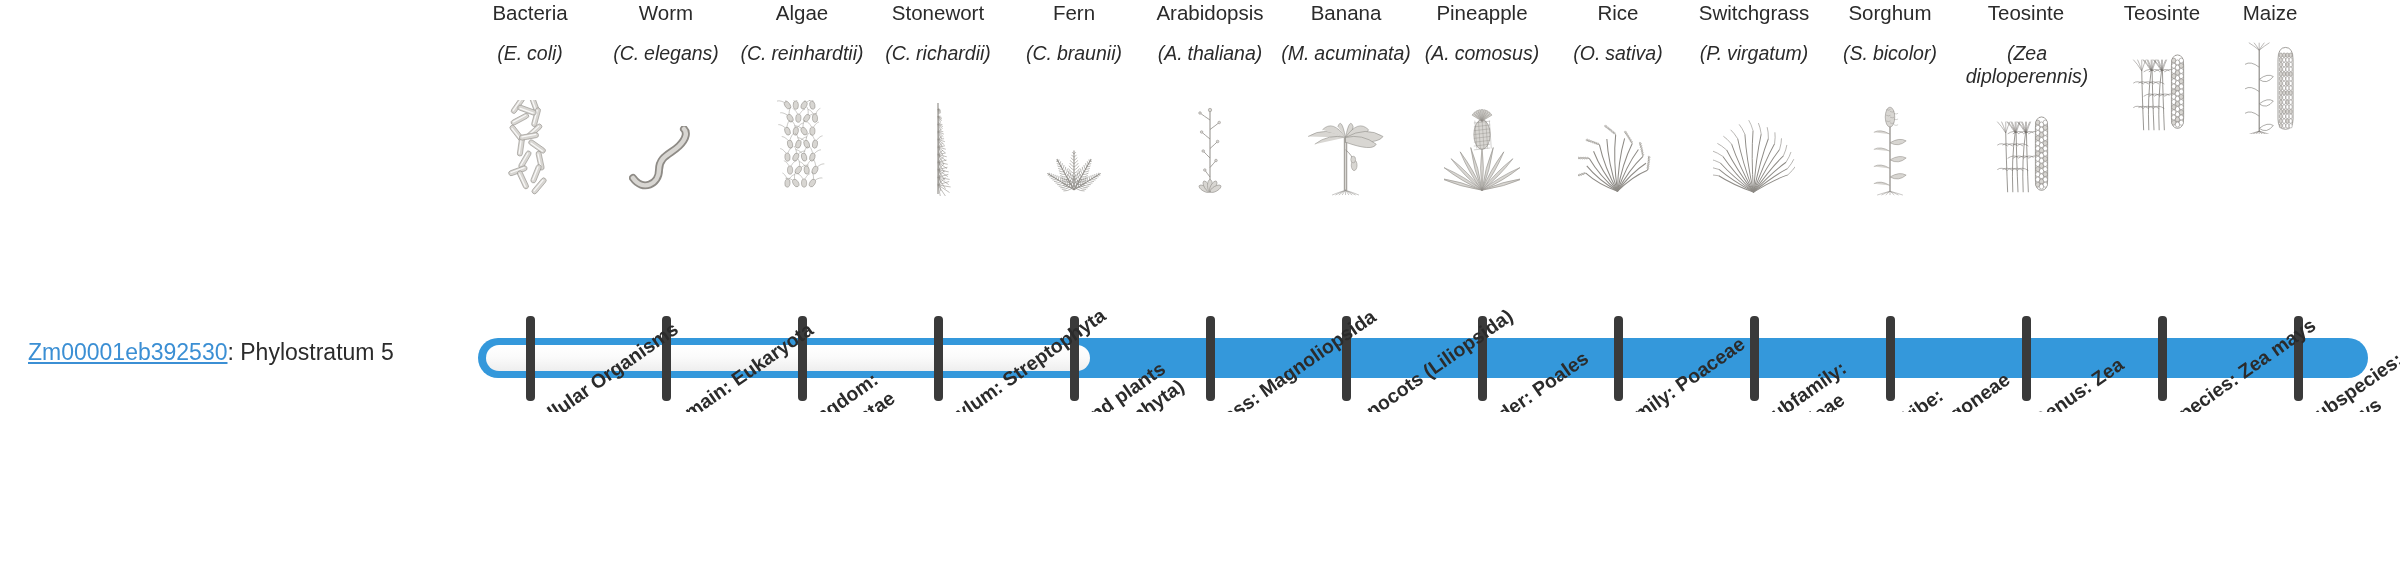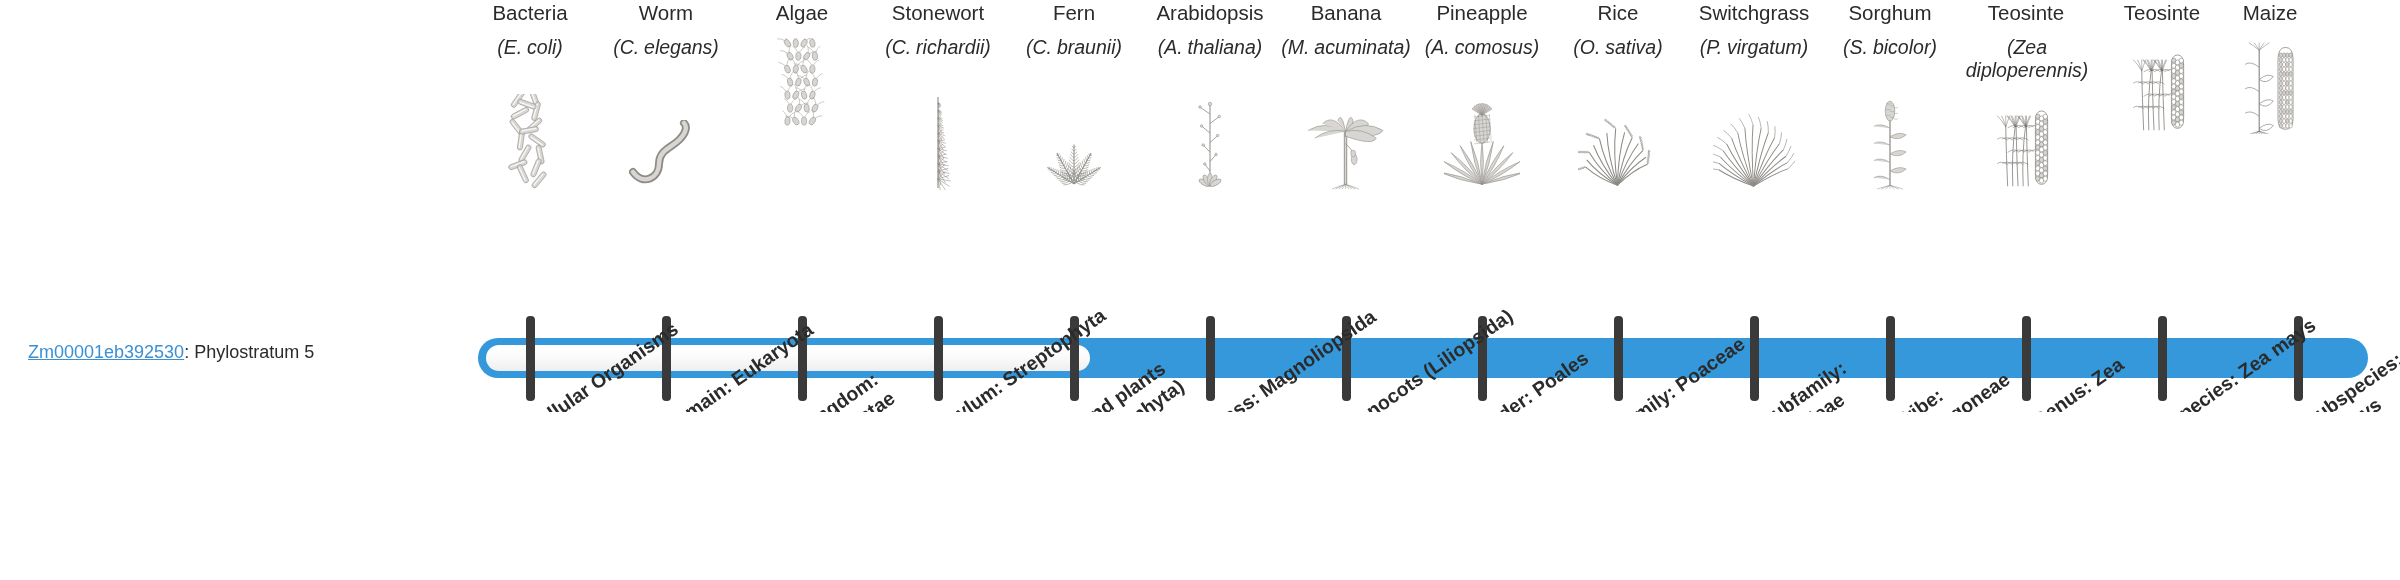--- a/index.html
+++ b/index.html
@@ -41,21 +41,21 @@
     line-height: 26px;
     color: #2b2b2b;
     white-space: nowrap;
     height: 28px;
   }
   .sci-name {
     font-style: italic;
     font-size: 19.5px;
     line-height: 23px;
     color: #2b2b2b;
-    margin-top: 8px;
+    margin-top: 14px;
     height: 48px;
     padding: 0 1px;
     word-spacing: -0.5px;
   }
   .sci-name.wide { width: 150px; margin-left: -7px; }
 
   .organism {
     height: 102px;
     margin-top: 4px;
     display: flex;
@@ -100,21 +100,21 @@
     margin-left: -4.5px;
     background: #3a3a3a;
     border-radius: 4px;
   }
 
   
   #gene-label {
     position: absolute;
     left: 28px;
     top: 339px;
-    font-size: 18px;
+    font-size: 23px;
     line-height: 26px;
     white-space: nowrap;
     color: #2b2b2b;
   }
   #gene-link {
     color: #3b8fd4;
     text-decoration: underline;
     cursor: pointer;
   }
 
@@ -223,20 +223,21 @@
         <div class="sci-name">(C. elegans)</div>
         <div class="organism">
           <svg width="74" height="70" viewBox="0 0 74 70">
         <path d="M4 52 C14 66 30 58 30 44 C30 30 42 28 50 20 C58 12 58 6 55 3" fill="none" stroke="#8e8b86" stroke-width="8" stroke-linecap="round"></path>
         <path d="M4 52 C14 66 30 58 30 44 C30 30 42 28 50 20 C58 12 58 6 55 3" fill="none" stroke="#d8d6d2" stroke-width="4.5" stroke-linecap="round"></path>
       </svg>
         </div>
       </div>
       <div class="col" style="left: 324px;">
         <div class="common-name">Algae</div>
+        <div class="sci-name">(C. reinhardtii)</div>
         <div class="organism">
           <svg width="66" height="96" viewBox="0 0 72 185">
             <g transform="translate(8,10) rotate(-35)">
             <ellipse cx="0" cy="0" rx="5" ry="8" fill="#d8d6d2" stroke="#8e8b86" stroke-width="1"></ellipse>
             <path d="M-2 -8 C-6 -15 -9 -17 -12 -18 M2 -8 C6 -15 9 -17 12 -18" fill="none" stroke="#8e8b86" stroke-width=".8"></path>
             </g>
             <g transform="translate(24,10) rotate(-4)">
             <ellipse cx="0" cy="0" rx="5" ry="8" fill="#d8d6d2" stroke="#8e8b86" stroke-width="1"></ellipse>
             <path d="M-2 -8 C-6 -15 -9 -17 -12 -18 M2 -8 C6 -15 9 -17 12 -18" fill="none" stroke="#8e8b86" stroke-width=".8"></path>
             </g>

